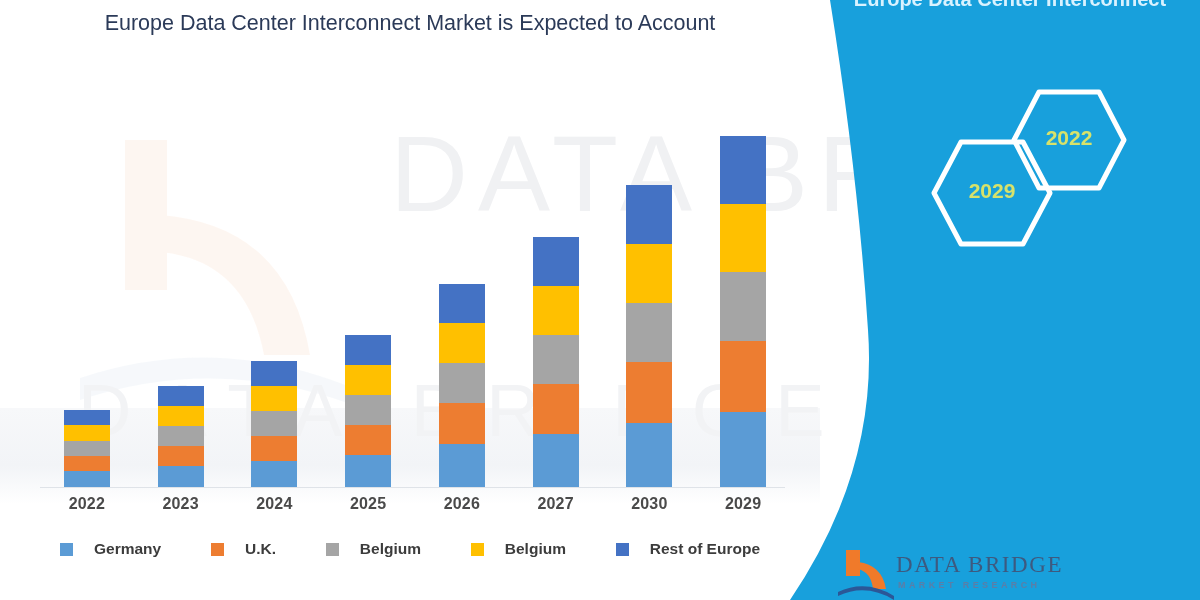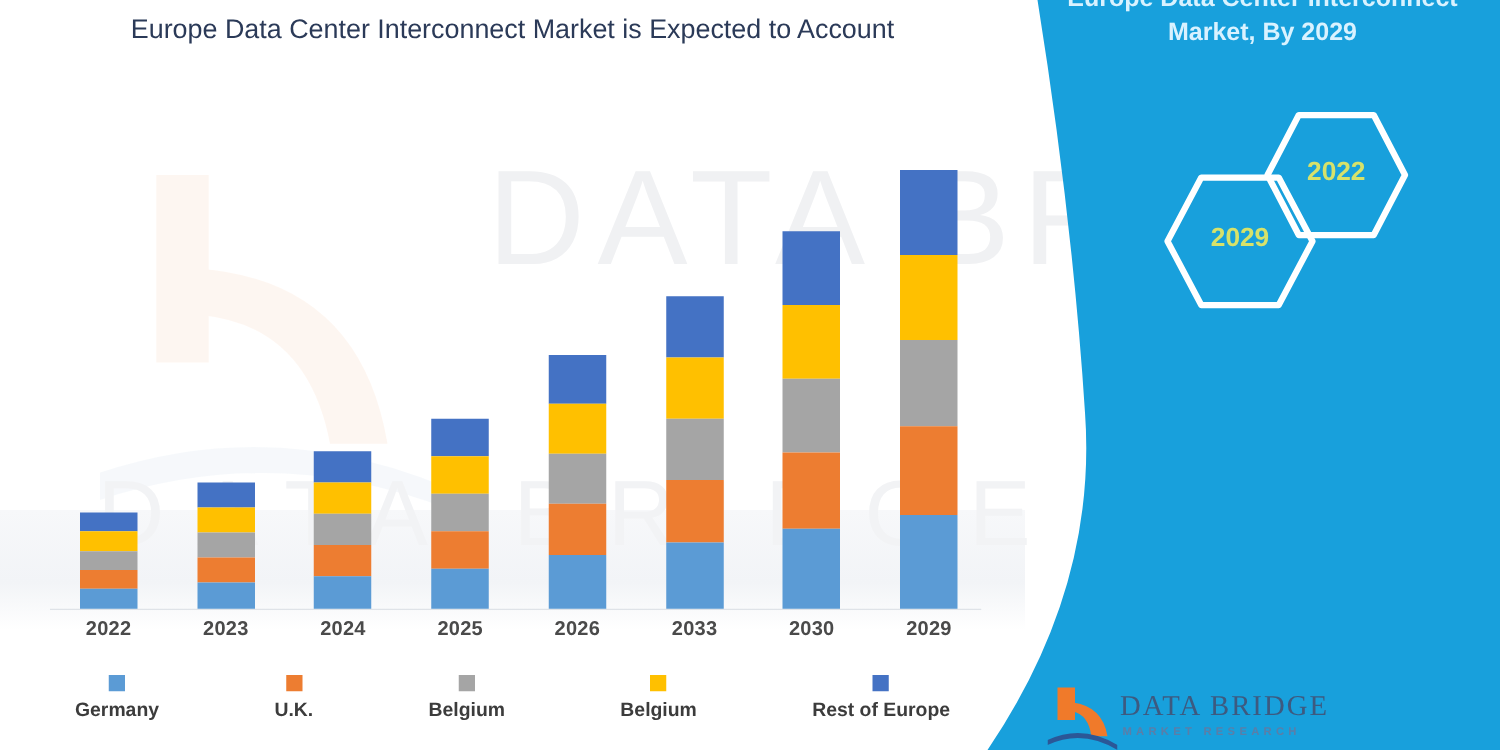--- a/index.html
+++ b/index.html
@@ -50,21 +50,21 @@
   .bar-col{width:90px;display:flex;flex-direction:column;align-items:center;justify-content:flex-end;height:100%;}
   .bar{width:46px;display:flex;flex-direction:column-reverse;box-shadow:0 0 0 0 transparent;}
   .seg{width:100%;}
 
   .xlabels{position:absolute;left:40px;top:495px;width:750px;
            display:flex;justify-content:space-around;}
   .xlab{width:90px;text-align:center;color:#4a4a4a;font-size:16px;font-weight:700;letter-spacing:.2px;}
 
   .legend{position:absolute;left:60px;top:540px;width:700px;
           display:flex;justify-content:space-between;align-items:center;}
-  .lg-item{display:flex;align-items:center;gap:7px;flex-direction:column;}
+  .lg-item{display:flex;align-items:center;gap:21px;}
   .lg-sw{width:13px;height:13px;display:inline-block;}
   .lg-tx{color:#3c3c3c;font-size:15.5px;font-weight:700;white-space:nowrap;}
 
   
   .blue-panel{position:absolute;left:760px;top:0;width:440px;height:600px;}
   .blue-panel svg{position:absolute;left:0;top:0;}
   .blue-content{position:absolute;left:820px;top:0;width:380px;height:600px;}
 
   .bp-title{
     position:absolute;left:10px;top:-14px;width:360px;text-align:center;
@@ -190,21 +190,21 @@
           </div>
         </div>
       </div>
 
     <div class="xlabels" id="xlabels">
         <div class="xlab">2022</div>
         <div class="xlab">2023</div>
         <div class="xlab">2024</div>
         <div class="xlab">2025</div>
         <div class="xlab">2026</div>
-        <div class="xlab">2033</div>
+        <div class="xlab">2027</div>
         <div class="xlab">2030</div>
         <div class="xlab">2029</div>
       </div>
 
     <div class="legend" id="legend">
         <div class="lg-item">
           <span class="lg-sw" style="background: rgb(91, 155, 213);"></span>
           <span class="lg-tx">Germany</span>
         </div>
         <div class="lg-item">
@@ -228,21 +228,20 @@
 
   <div class="blue-panel">
     <svg width="440" height="600" viewBox="0 0 440 600">
       <path d="M70 0 L440 0 L440 600 L30 600 Q118 470 108 330 Q98 175 70 0 Z" fill="#18a0dc"></path>
     </svg>
   </div>
 
   <div class="blue-content">
     <div class="bp-title">
       <span>Europe Data Center Interconnect</span><br>
-      <span>Market, By 2029</span>
     </div>
 
     <div class="hex-wrap">
 
       <div class="hex" style="left:190px;top:0px;width:118px;height:104px;">
         <svg width="118" height="104" viewBox="0 0 118 104">
           <polygon points="29,4 89,4 114,52 89,100 29,100 4,52" fill="none" stroke="#ffffff" stroke-width="5" stroke-linejoin="round"></polygon>
         </svg>
         <div class="hex-label" style="top:38px;">2022</div>
       </div>

